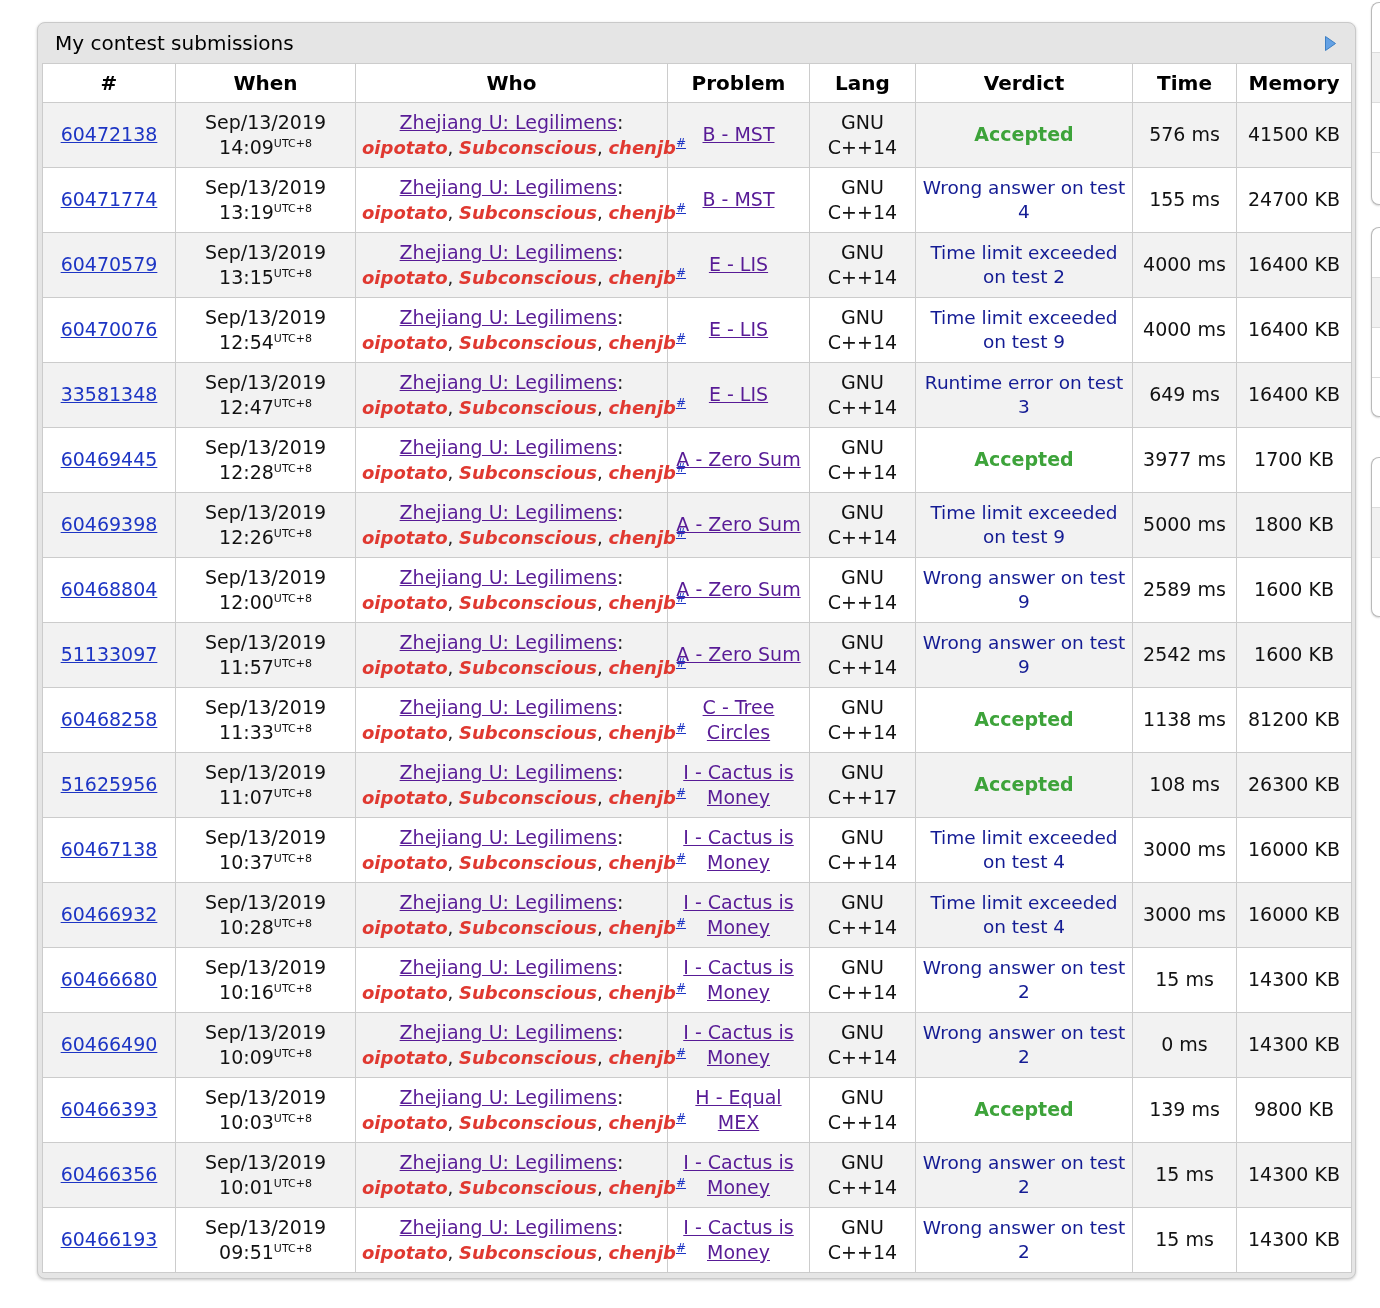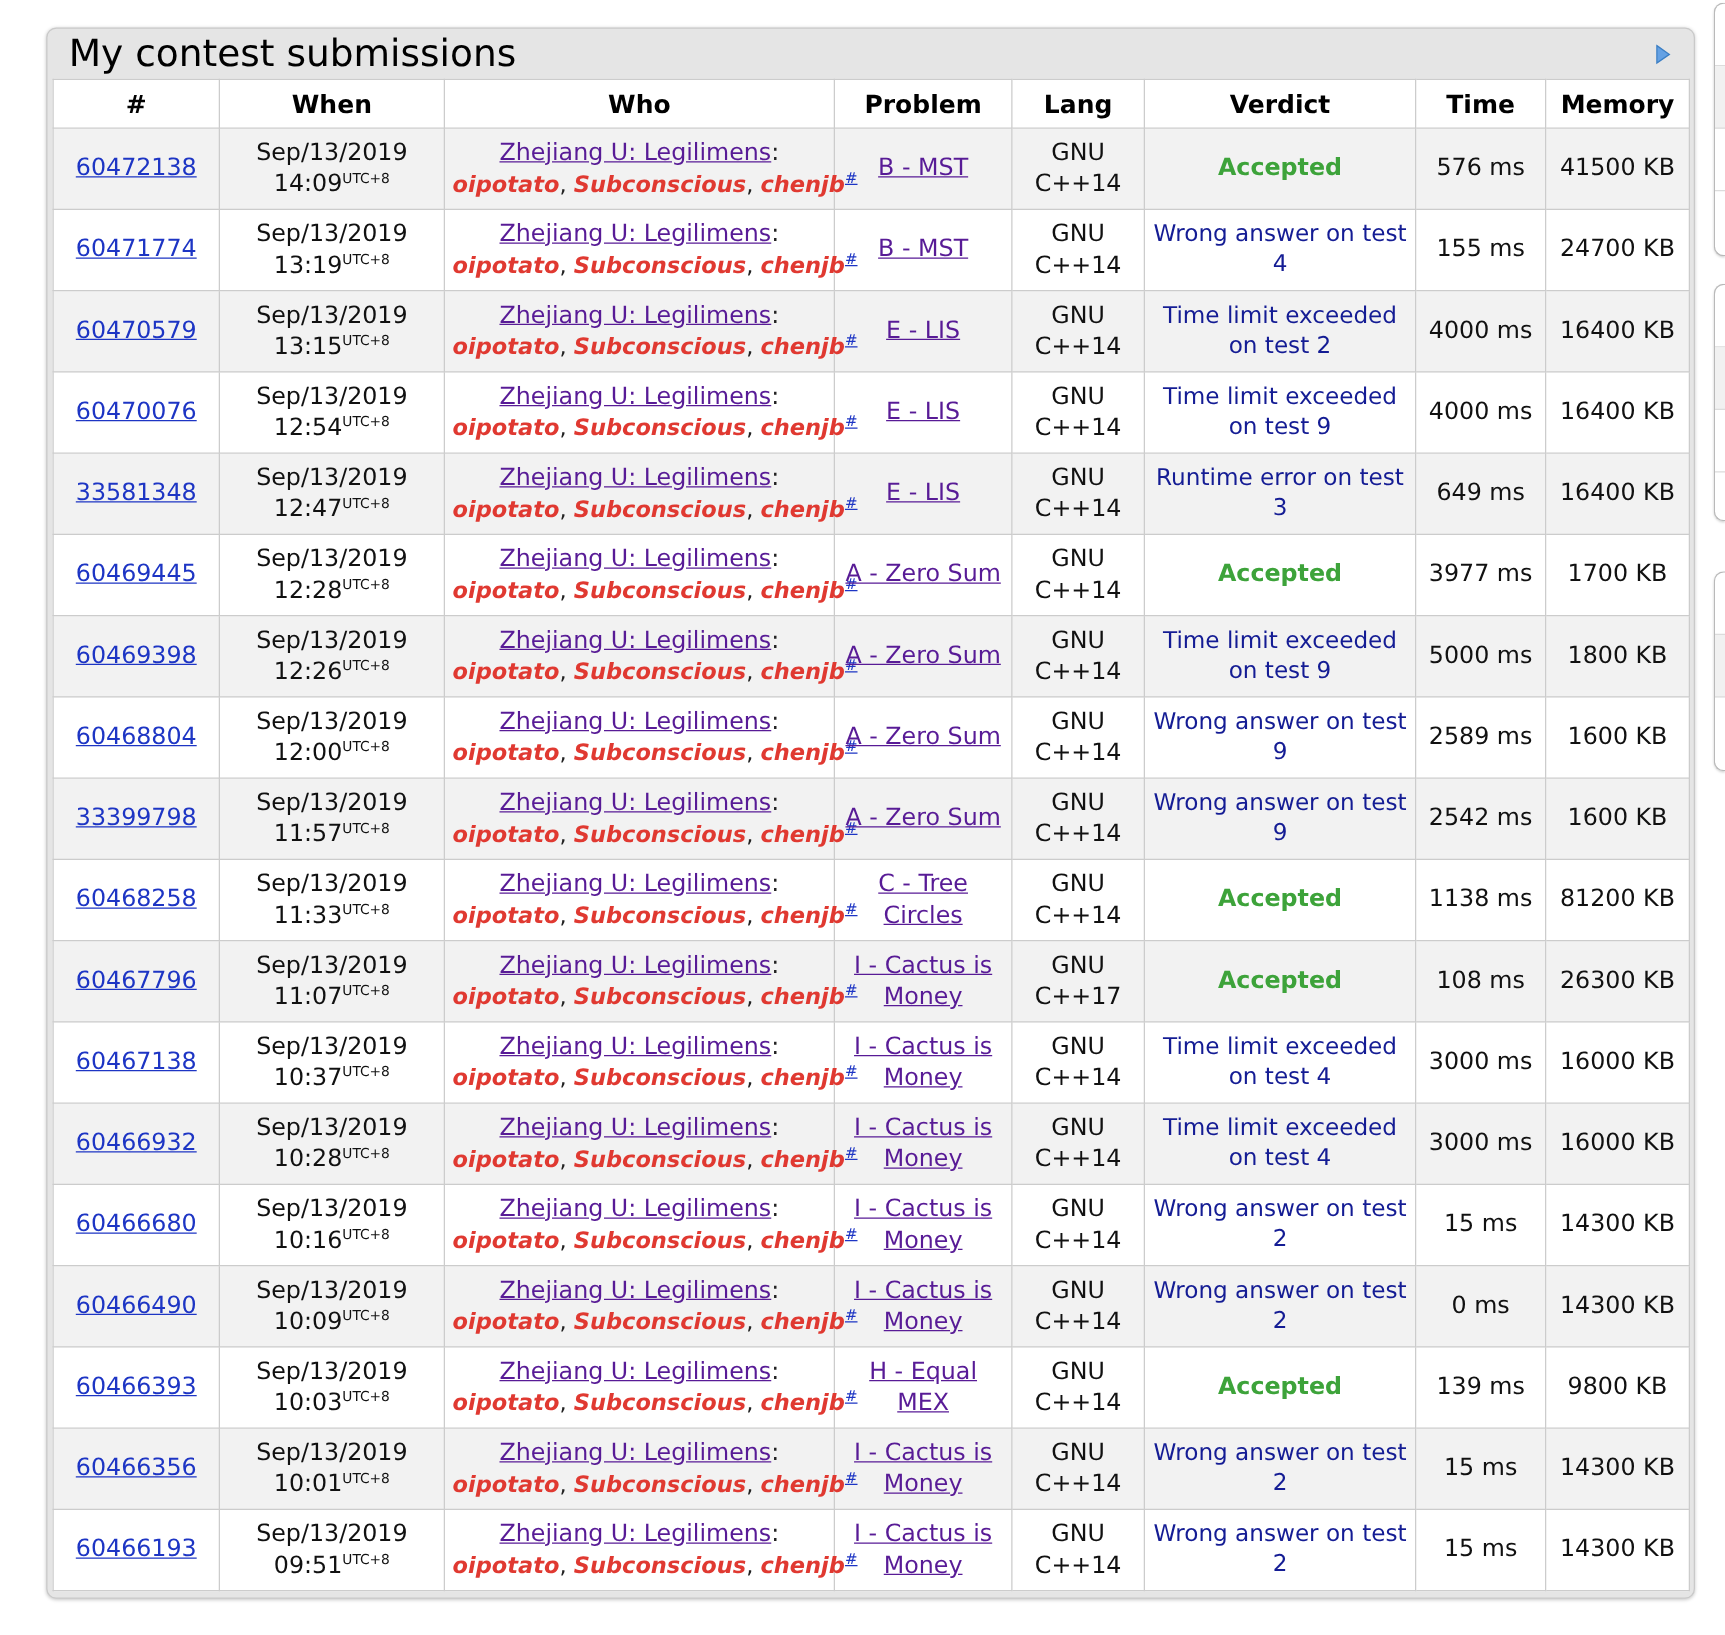--- a/index.html
+++ b/index.html
@@ -4,21 +4,21 @@
 <style>
   * { margin:0; padding:0; box-sizing:border-box; }
   html,body { width:1380px; height:1308px; background:#fff; overflow:hidden; position:relative;
     font-family:"DejaVu Sans", sans-serif; color:#111; }
 
   
   .datatable { position:absolute; left:37px; top:22px; width:1319px;
     background:var(--frame,#e5e5e5); border:1px solid #c9c9c9; border-radius:8px;
     padding:0 4px 5px; box-shadow:0 1px 3px rgba(0,0,0,.22); }
   .dt-head { height:40px; display:flex; align-items:center; justify-content:space-between; padding:0 14px 0 13px; }
-  .dt-title { font-size:30px; color:#000; }
+  .dt-title { font-size:20px; color:#000; }
   .dt-arrow { cursor:pointer; display:flex; align-items:center; }
 
   table { table-layout:fixed; width:1309px; border-collapse:collapse; background:#fff; }
   th, td { border:1px solid #ccc; text-align:center; vertical-align:middle; }
   th { font-size:20px; font-weight:bold; color:#000; background:#fff; height:39px; padding:2px; }
   td { font-size:19px; height:65px; padding:2px 6px; line-height:1.32; background:#fff; }
   tbody tr:nth-child(odd) td { background:var(--rowalt,#f2f2f2); }
 
   a { text-decoration:underline; cursor:pointer; }
   .id-link { color:var(--link-blue,#1d35c4); }
@@ -157,41 +157,41 @@
           <td class="c-id"><a class="id-link">60468804</a></td>
           <td class="c-when"><span class="date">Sep/13/2019</span><br><span class="time">12:00</span><sup class="tz">UTC+8</sup></td>
           <td class="c-who"><a class="team-link">Zhejiang U: Legilimens</a><span class="colon">:</span><br><span class="members-line"><span class="member">oipotato</span><span class="comma">, </span><span class="member">Subconscious</span><span class="comma">, </span><span class="member">chenjb</span><sup class="hash"><a>#</a></sup></span></td>
           <td class="c-problem"><a class="problem-link">A - Zero Sum</a></td>
           <td class="c-lang"><span class="lang">GNU C++14</span></td>
           <td class="c-verdict"><span class="verdict failed">Wrong answer on test 9</span></td>
           <td class="c-time"><span>2589 ms</span></td>
           <td class="c-memory"><span>1600 KB</span></td>
         </tr>
         <tr>
-          <td class="c-id"><a class="id-link">33399798</a></td>
+          <td class="c-id"><a class="id-link">51133097</a></td>
           <td class="c-when"><span class="date">Sep/13/2019</span><br><span class="time">11:57</span><sup class="tz">UTC+8</sup></td>
           <td class="c-who"><a class="team-link">Zhejiang U: Legilimens</a><span class="colon">:</span><br><span class="members-line"><span class="member">oipotato</span><span class="comma">, </span><span class="member">Subconscious</span><span class="comma">, </span><span class="member">chenjb</span><sup class="hash"><a>#</a></sup></span></td>
           <td class="c-problem"><a class="problem-link">A - Zero Sum</a></td>
           <td class="c-lang"><span class="lang">GNU C++14</span></td>
           <td class="c-verdict"><span class="verdict failed">Wrong answer on test 9</span></td>
           <td class="c-time"><span>2542 ms</span></td>
           <td class="c-memory"><span>1600 KB</span></td>
         </tr>
         <tr>
           <td class="c-id"><a class="id-link">60468258</a></td>
           <td class="c-when"><span class="date">Sep/13/2019</span><br><span class="time">11:33</span><sup class="tz">UTC+8</sup></td>
           <td class="c-who"><a class="team-link">Zhejiang U: Legilimens</a><span class="colon">:</span><br><span class="members-line"><span class="member">oipotato</span><span class="comma">, </span><span class="member">Subconscious</span><span class="comma">, </span><span class="member">chenjb</span><sup class="hash"><a>#</a></sup></span></td>
           <td class="c-problem"><a class="problem-link">C - Tree Circles</a></td>
           <td class="c-lang"><span class="lang">GNU C++14</span></td>
           <td class="c-verdict"><span class="verdict accepted">Accepted</span></td>
           <td class="c-time"><span>1138 ms</span></td>
           <td class="c-memory"><span>81200 KB</span></td>
         </tr>
         <tr>
-          <td class="c-id"><a class="id-link">60467796</a></td>
+          <td class="c-id"><a class="id-link">51625956</a></td>
           <td class="c-when"><span class="date">Sep/13/2019</span><br><span class="time">11:07</span><sup class="tz">UTC+8</sup></td>
           <td class="c-who"><a class="team-link">Zhejiang U: Legilimens</a><span class="colon">:</span><br><span class="members-line"><span class="member">oipotato</span><span class="comma">, </span><span class="member">Subconscious</span><span class="comma">, </span><span class="member">chenjb</span><sup class="hash"><a>#</a></sup></span></td>
           <td class="c-problem"><a class="problem-link">I - Cactus is Money</a></td>
           <td class="c-lang"><span class="lang">GNU C++17</span></td>
           <td class="c-verdict"><span class="verdict accepted">Accepted</span></td>
           <td class="c-time"><span>108 ms</span></td>
           <td class="c-memory"><span>26300 KB</span></td>
         </tr>
         <tr>
           <td class="c-id"><a class="id-link">60467138</a></td>

